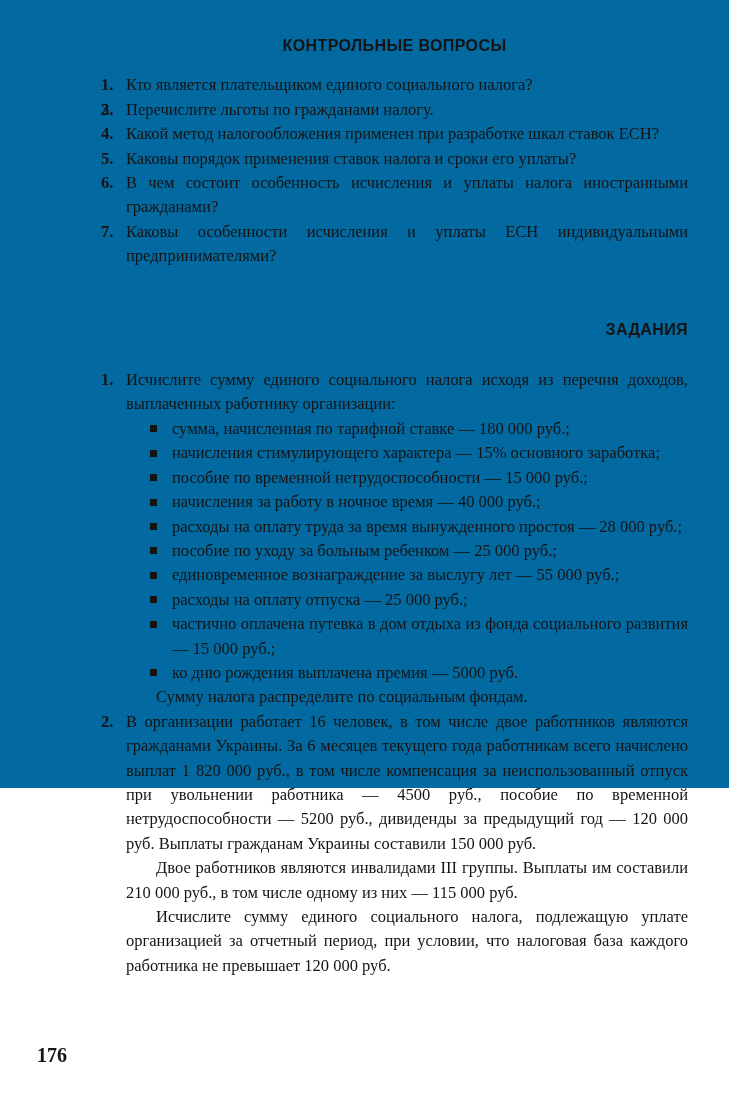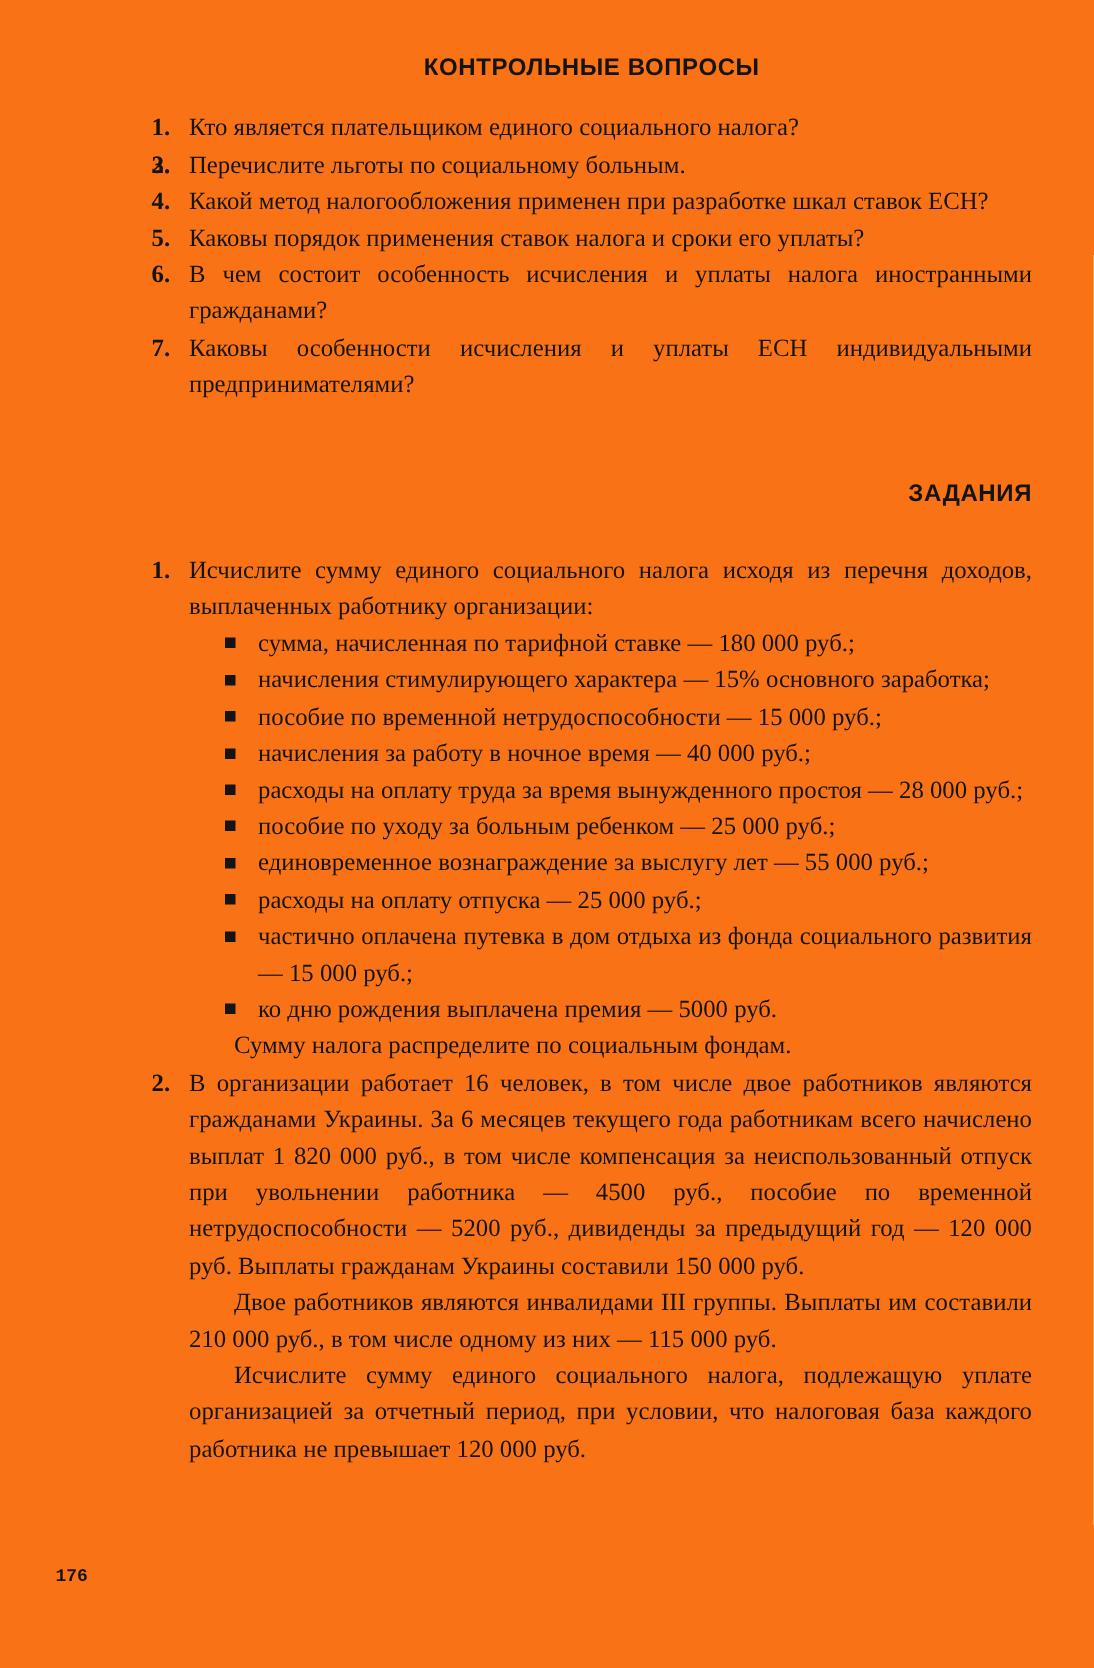--- a/index.html
+++ b/index.html
@@ -6,22 +6,22 @@
   html, body { background: #ffffff; }
   body {
     width: 729px; height: 1112px;
     font-family: "Liberation Serif", serif;
     color: #141414;
     position: relative;
     overflow: hidden;
   }
   .page {
     position: relative;
-    width: 729px; height: 1112px;
-    background: #f97316;
+    width: 729px; height: 788px;
+    background: #0369a1;
   }
   .content {
     position: absolute;
     left: 101px; top: 34px;
     width: 587px;
     font-size: 16.5px;
     line-height: 24.4px;
   }
   .section-heading {
     font-family: "Liberation Sans", sans-serif;
@@ -53,23 +53,23 @@
   .sq {
     position: absolute;
     left: 0; top: 8.5px;
     width: 7px; height: 7px;
     background: #141414;
   }
   .indent { text-indent: 30px; }
   .page-number {
     position: absolute;
     left: 37px; top: 1044px;
-    font-family: Liberation Mono, monospace;
+    font-family: Liberation Serif, serif;
     font-weight: bold;
-    font-size: 12px;
+    font-size: 20px;
     color: #141414;
   }
 </style>
 </head>
 <body>
 
 <div class="page">
   <div class="content">
 
     <h2 class="section-heading">КОНТРОЛЬНЫЕ ВОПРОСЫ</h2>
@@ -77,21 +77,21 @@
     <ol class="num-list">
       <li class="num-item">
         <span class="num">1.</span>
         <span>Кто является плательщиком единого социального налога?</span>
       </li>
       <li class="num-item">
         <span class="num">2.</span>
       </li>
       <li class="num-item">
         <span class="num">3.</span>
-        <span>Перечислите льготы по социальному больным.</span>
+        <span>Перечислите льготы по гражданами налогу.</span>
       </li>
       <li class="num-item">
         <span class="num">4.</span>
         <span>Какой метод налогообложения применен при разработке шкал ставок ЕСН?</span>
       </li>
       <li class="num-item">
         <span class="num">5.</span>
         <span>Каковы порядок применения ставок налога и сроки его уплаты?</span>
       </li>
       <li class="num-item">

